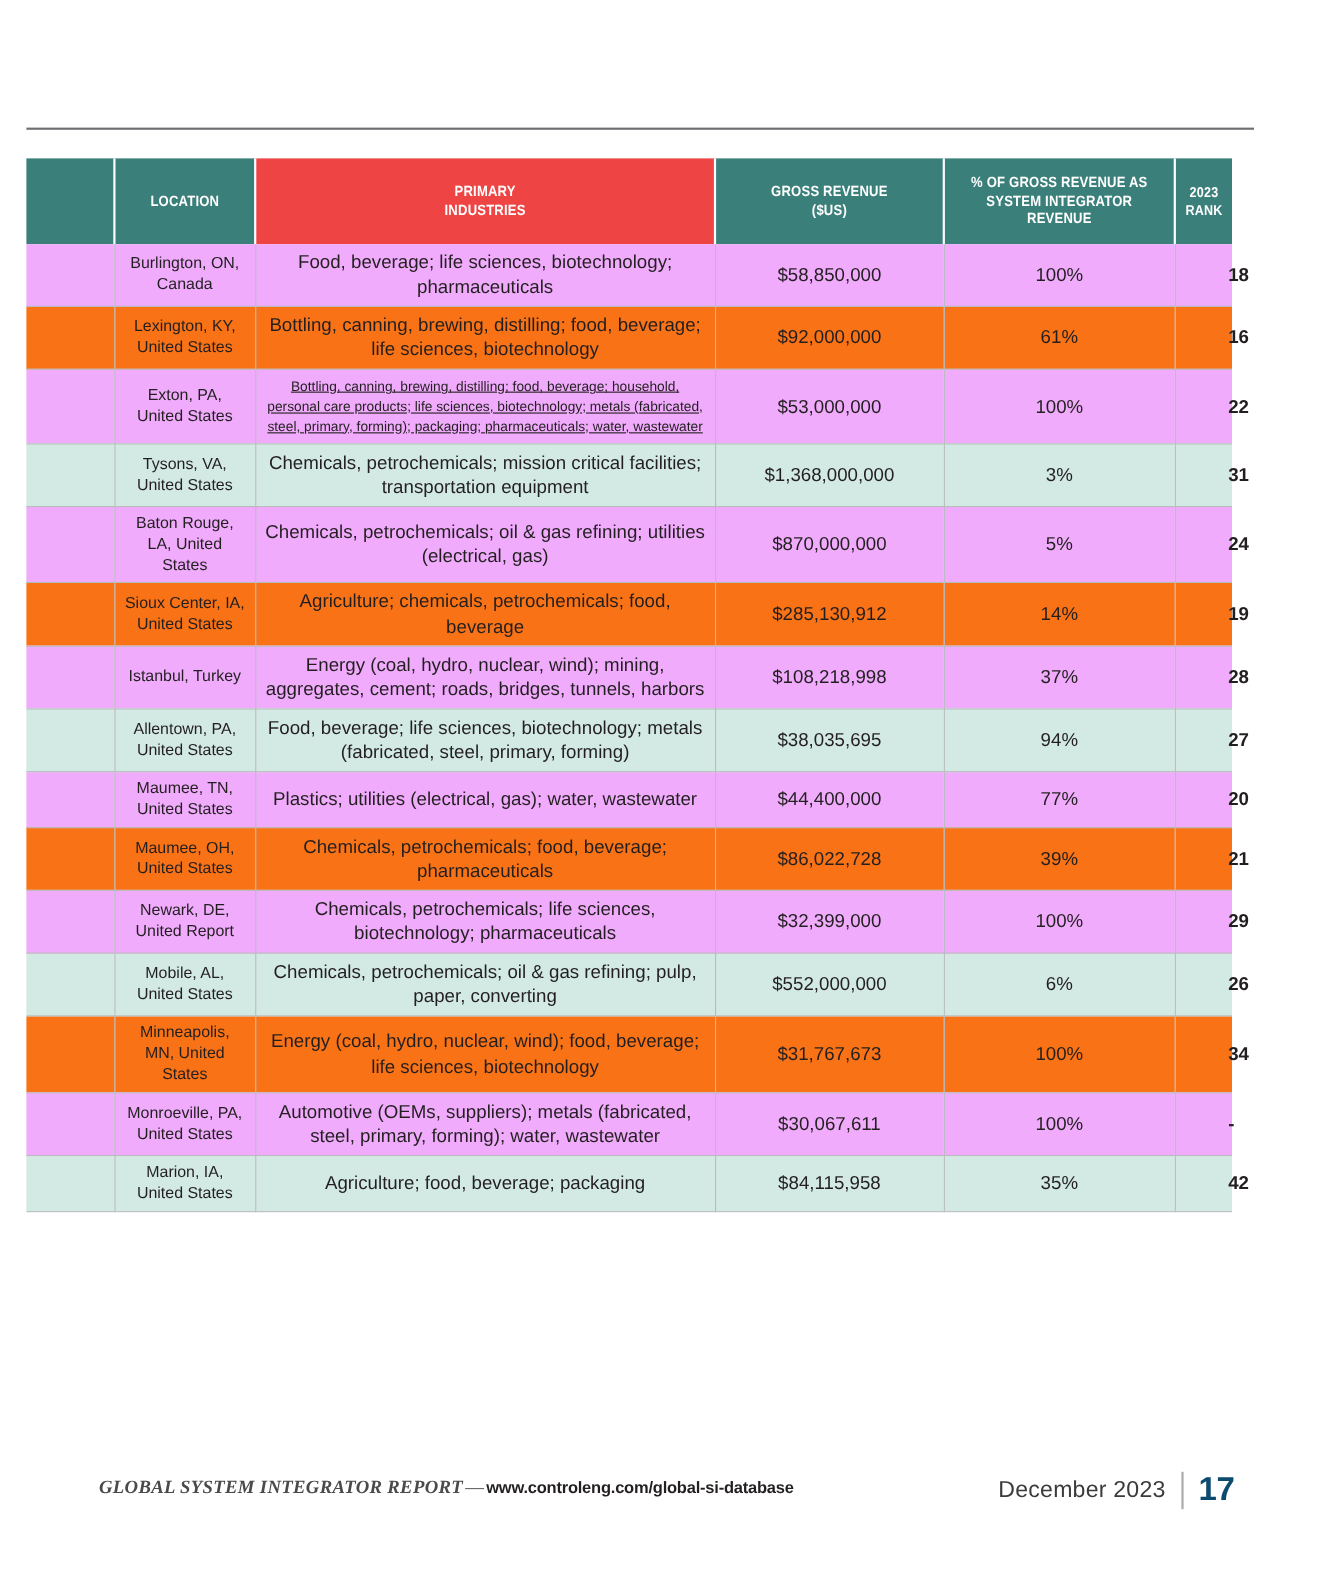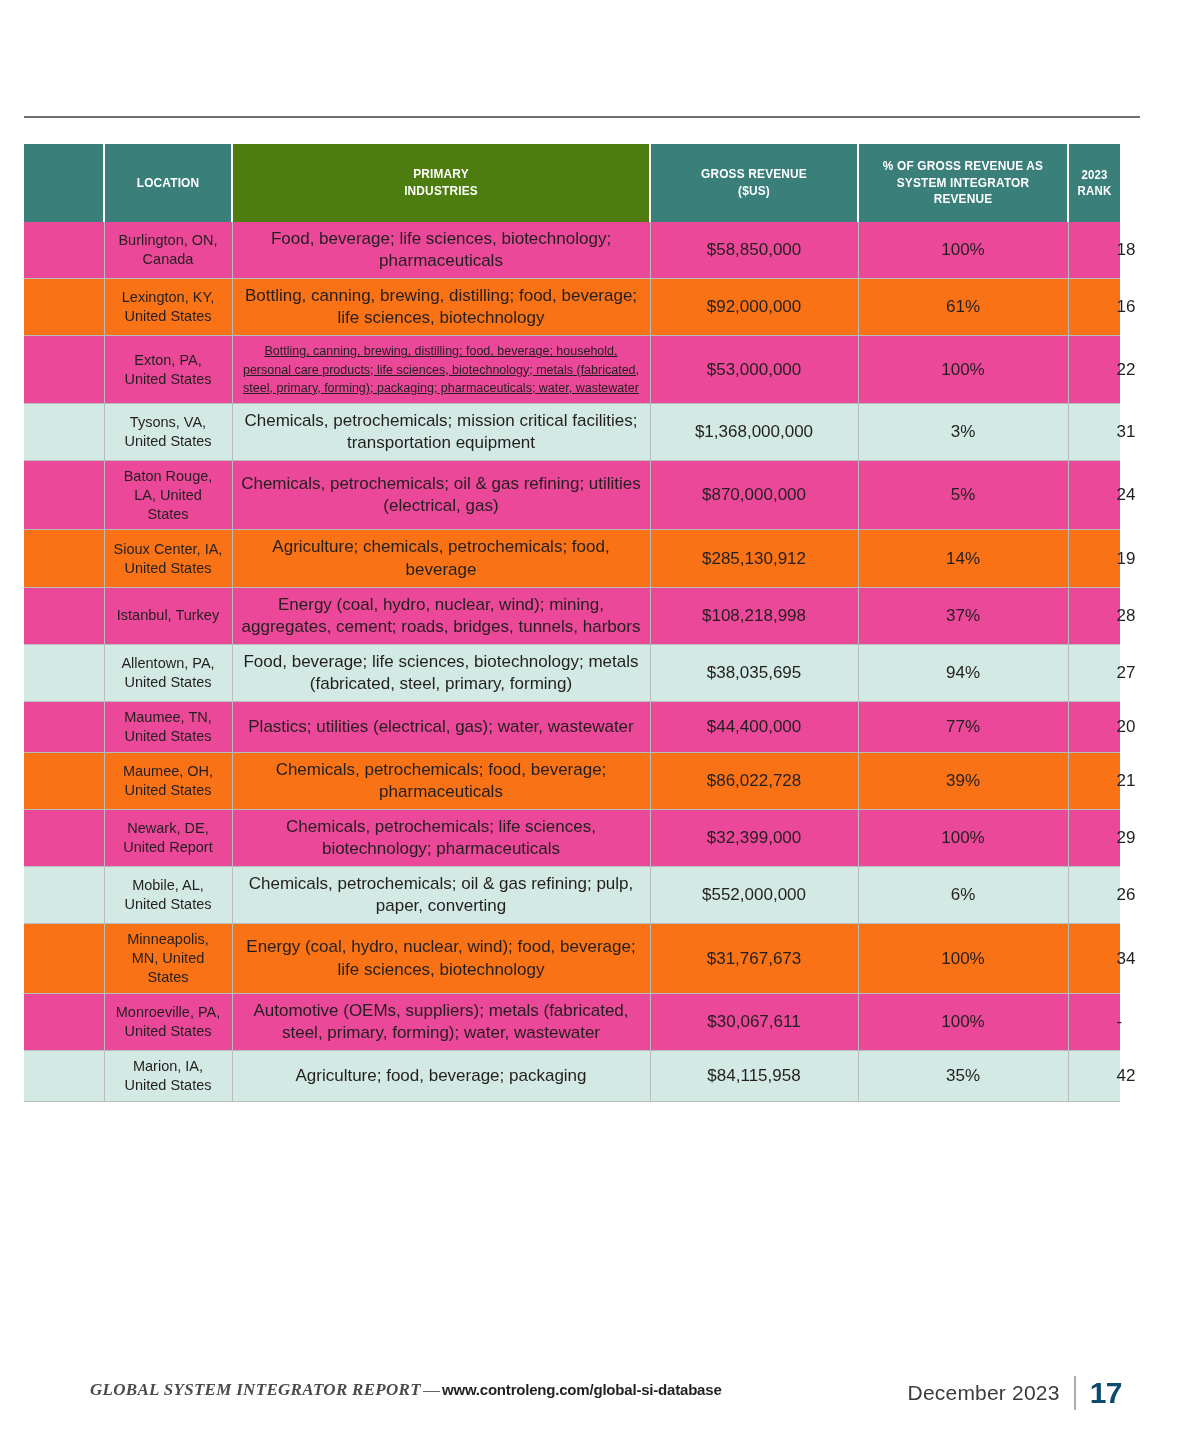--- a/index.html
+++ b/index.html
@@ -60,21 +60,21 @@
     text-align: center;
     vertical-align: middle;
     padding: 0;
     height: 78px;
     border-right: 2px solid #ffffff;
     text-transform: uppercase;
     font-stretch: condensed;
   }
   thead th.th-stripe { border-right: 2px solid #ffffff; }
   thead th.th-ind {
-    background: #4d7c0f;
+    background: #ef4444;
     margin-top: 24px;
   }
   thead th.th-rank {
     border-right: none;
     font-size: 13px;
   }
   .th-inner { transform: scaleX(0.88); display: block; }
 
   
   tbody td {
@@ -91,32 +91,32 @@
     padding: 0;
   }
   tbody td.td-rank { border-right: none; }
   tbody tr td:first-child { border-left: none; }
 
   tbody td.cell-loc  { font-size: 14.5px; }
   tbody td.cell-ind  { font-size: 17px; }
   tbody td.cell-ind.small { font-size: 12.5px; line-height: 1.45; text-decoration: underline; }
   tbody td.cell-rev  { font-size: 17px; }
   tbody td.cell-pct  { font-size: 17px; }
-  tbody td.cell-rank { font-size: 17px; font-weight: normal; padding-left: 48px; }
-
-  
-  tr.shade-white  td { background: #ec4899; text-align: center; }
+  tbody td.cell-rank { font-size: 17px; font-weight: bold; padding-left: 48px; }
+
+  
+  tr.shade-white  td { background: #f0abfc; text-align: center; }
   tr.shade-gray   td { background: #f97316; }
   tr.shade-teal   td { background: #d2e9e4; }
 
   
   .footer {
     position: absolute;
     left: 24px;
-    top: 1378px;
+    top: 1340px;
     width: 1116px;
     height: 40px;
   }
   .footer-left {
     position: absolute;
     left: 66px;
     top: 2px;
     white-space: nowrap;
   }
   .foot-report {

